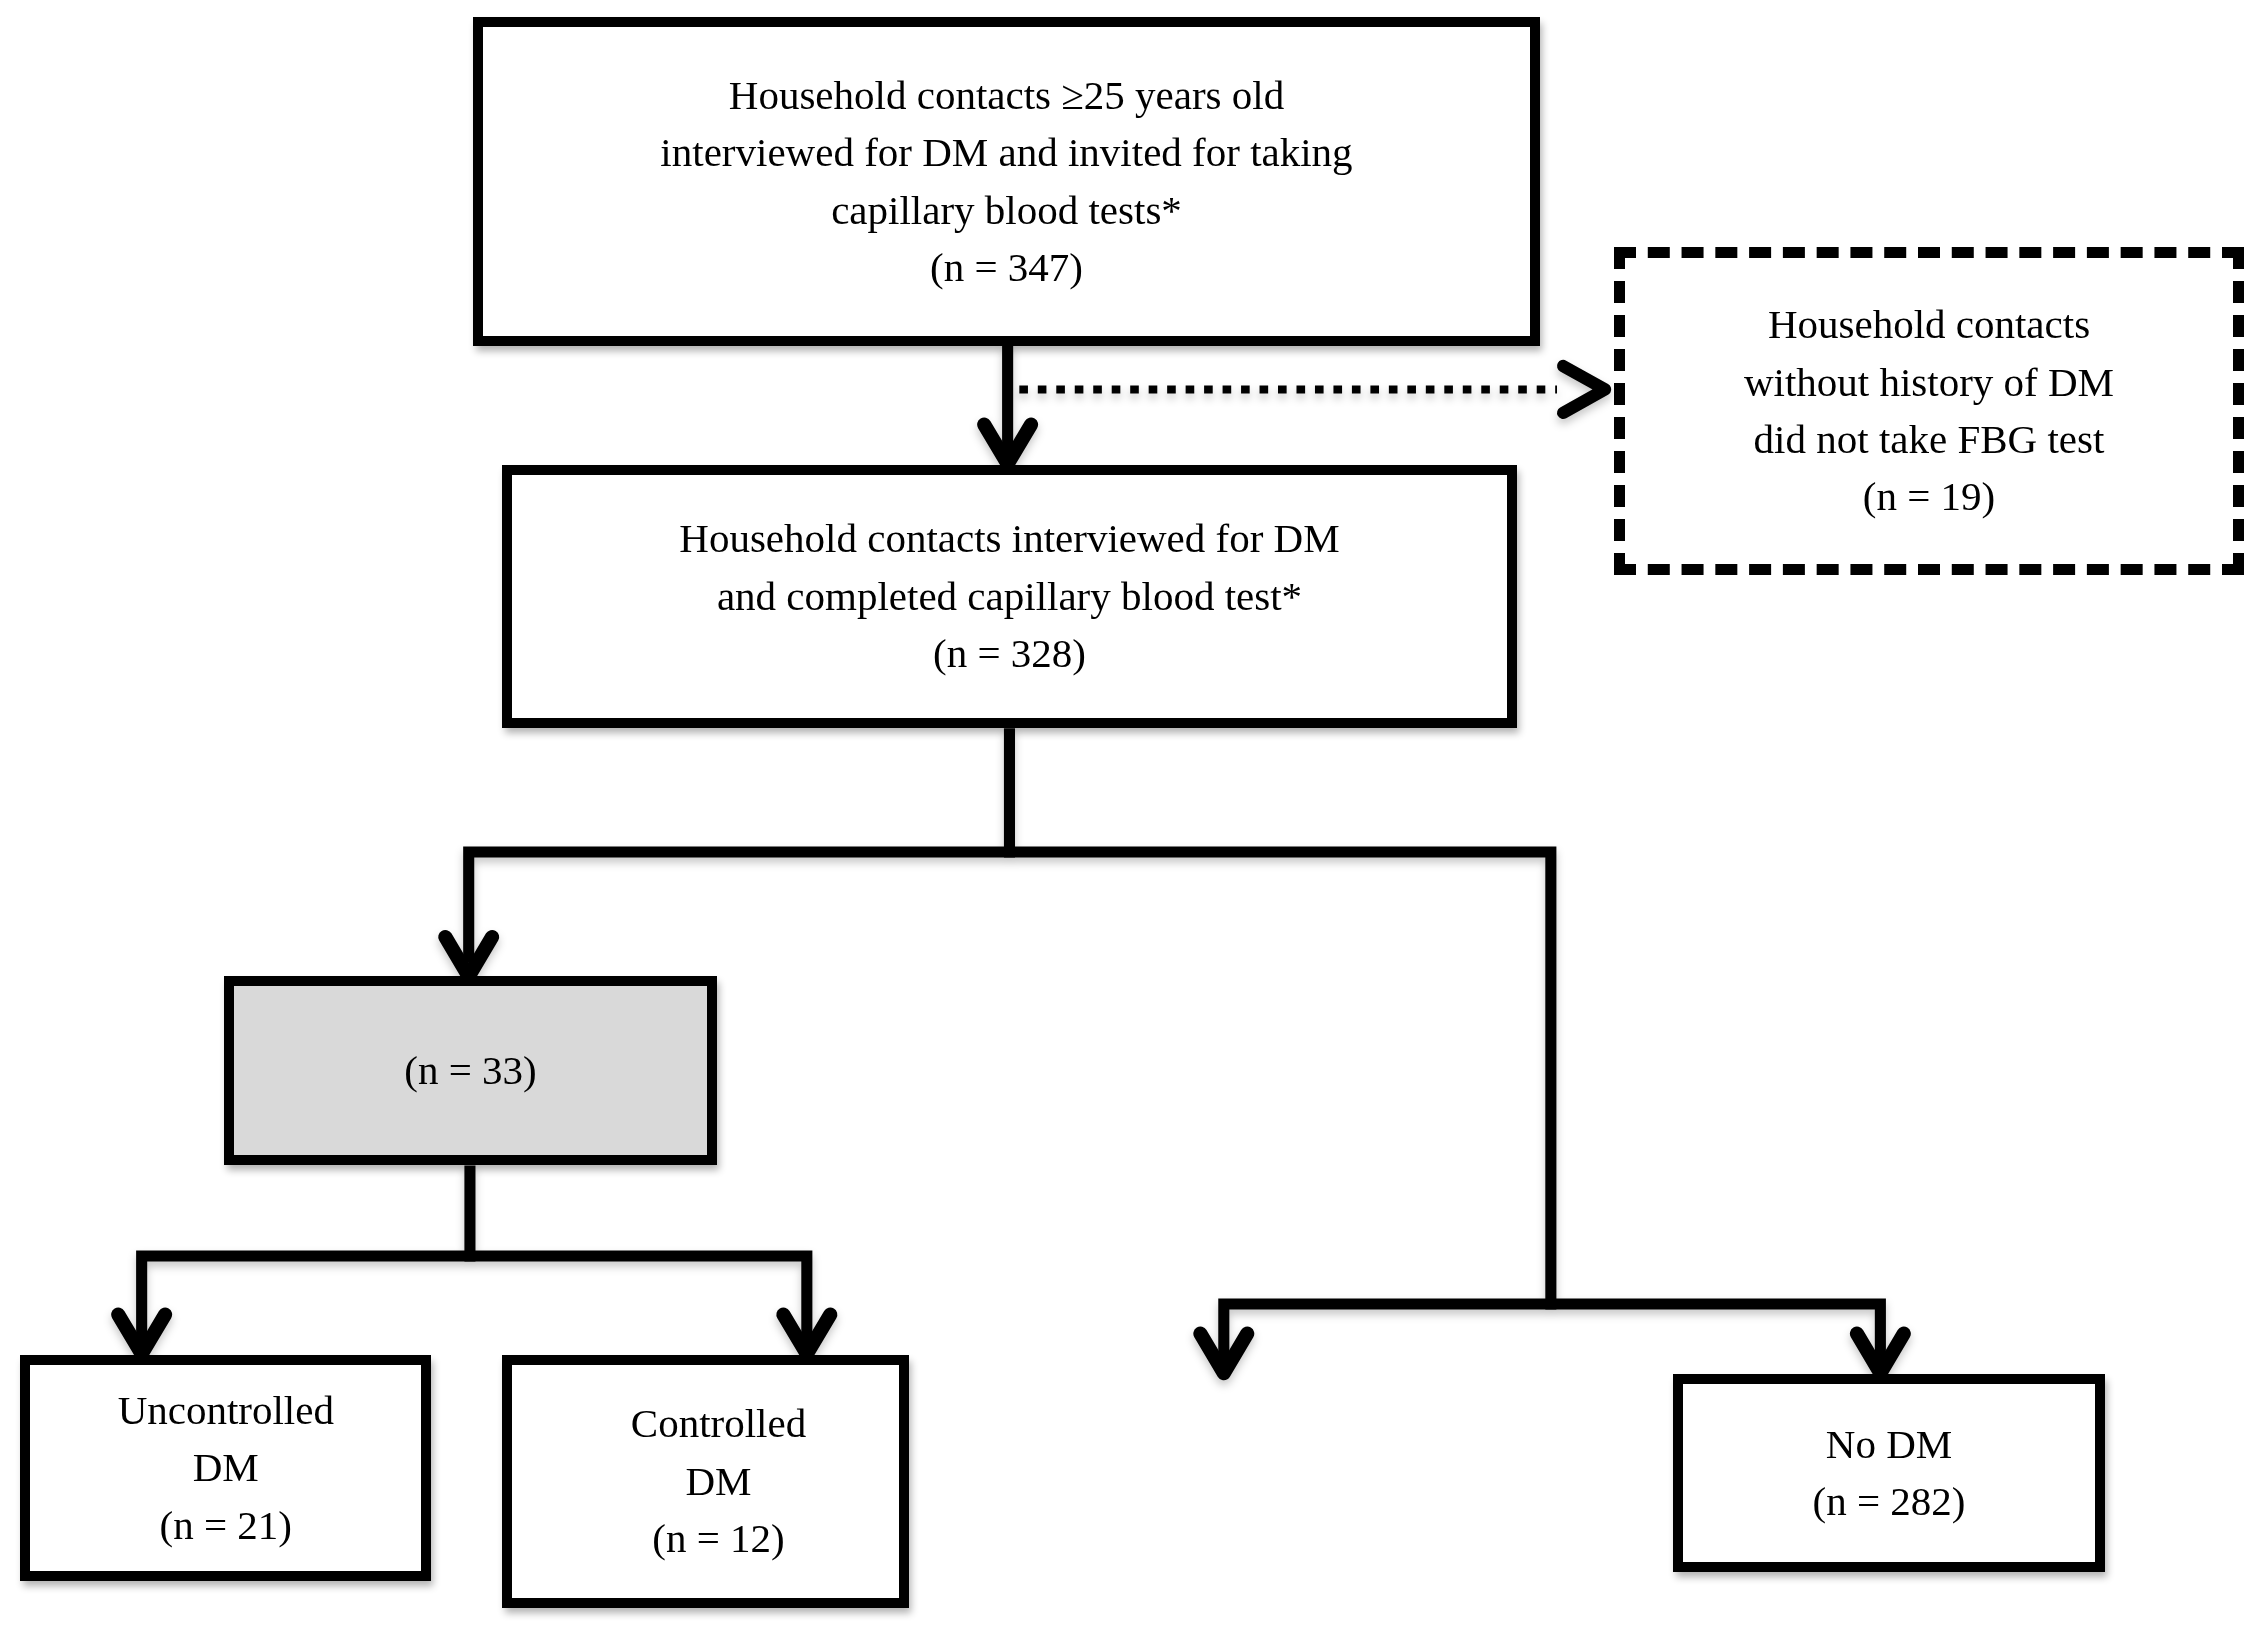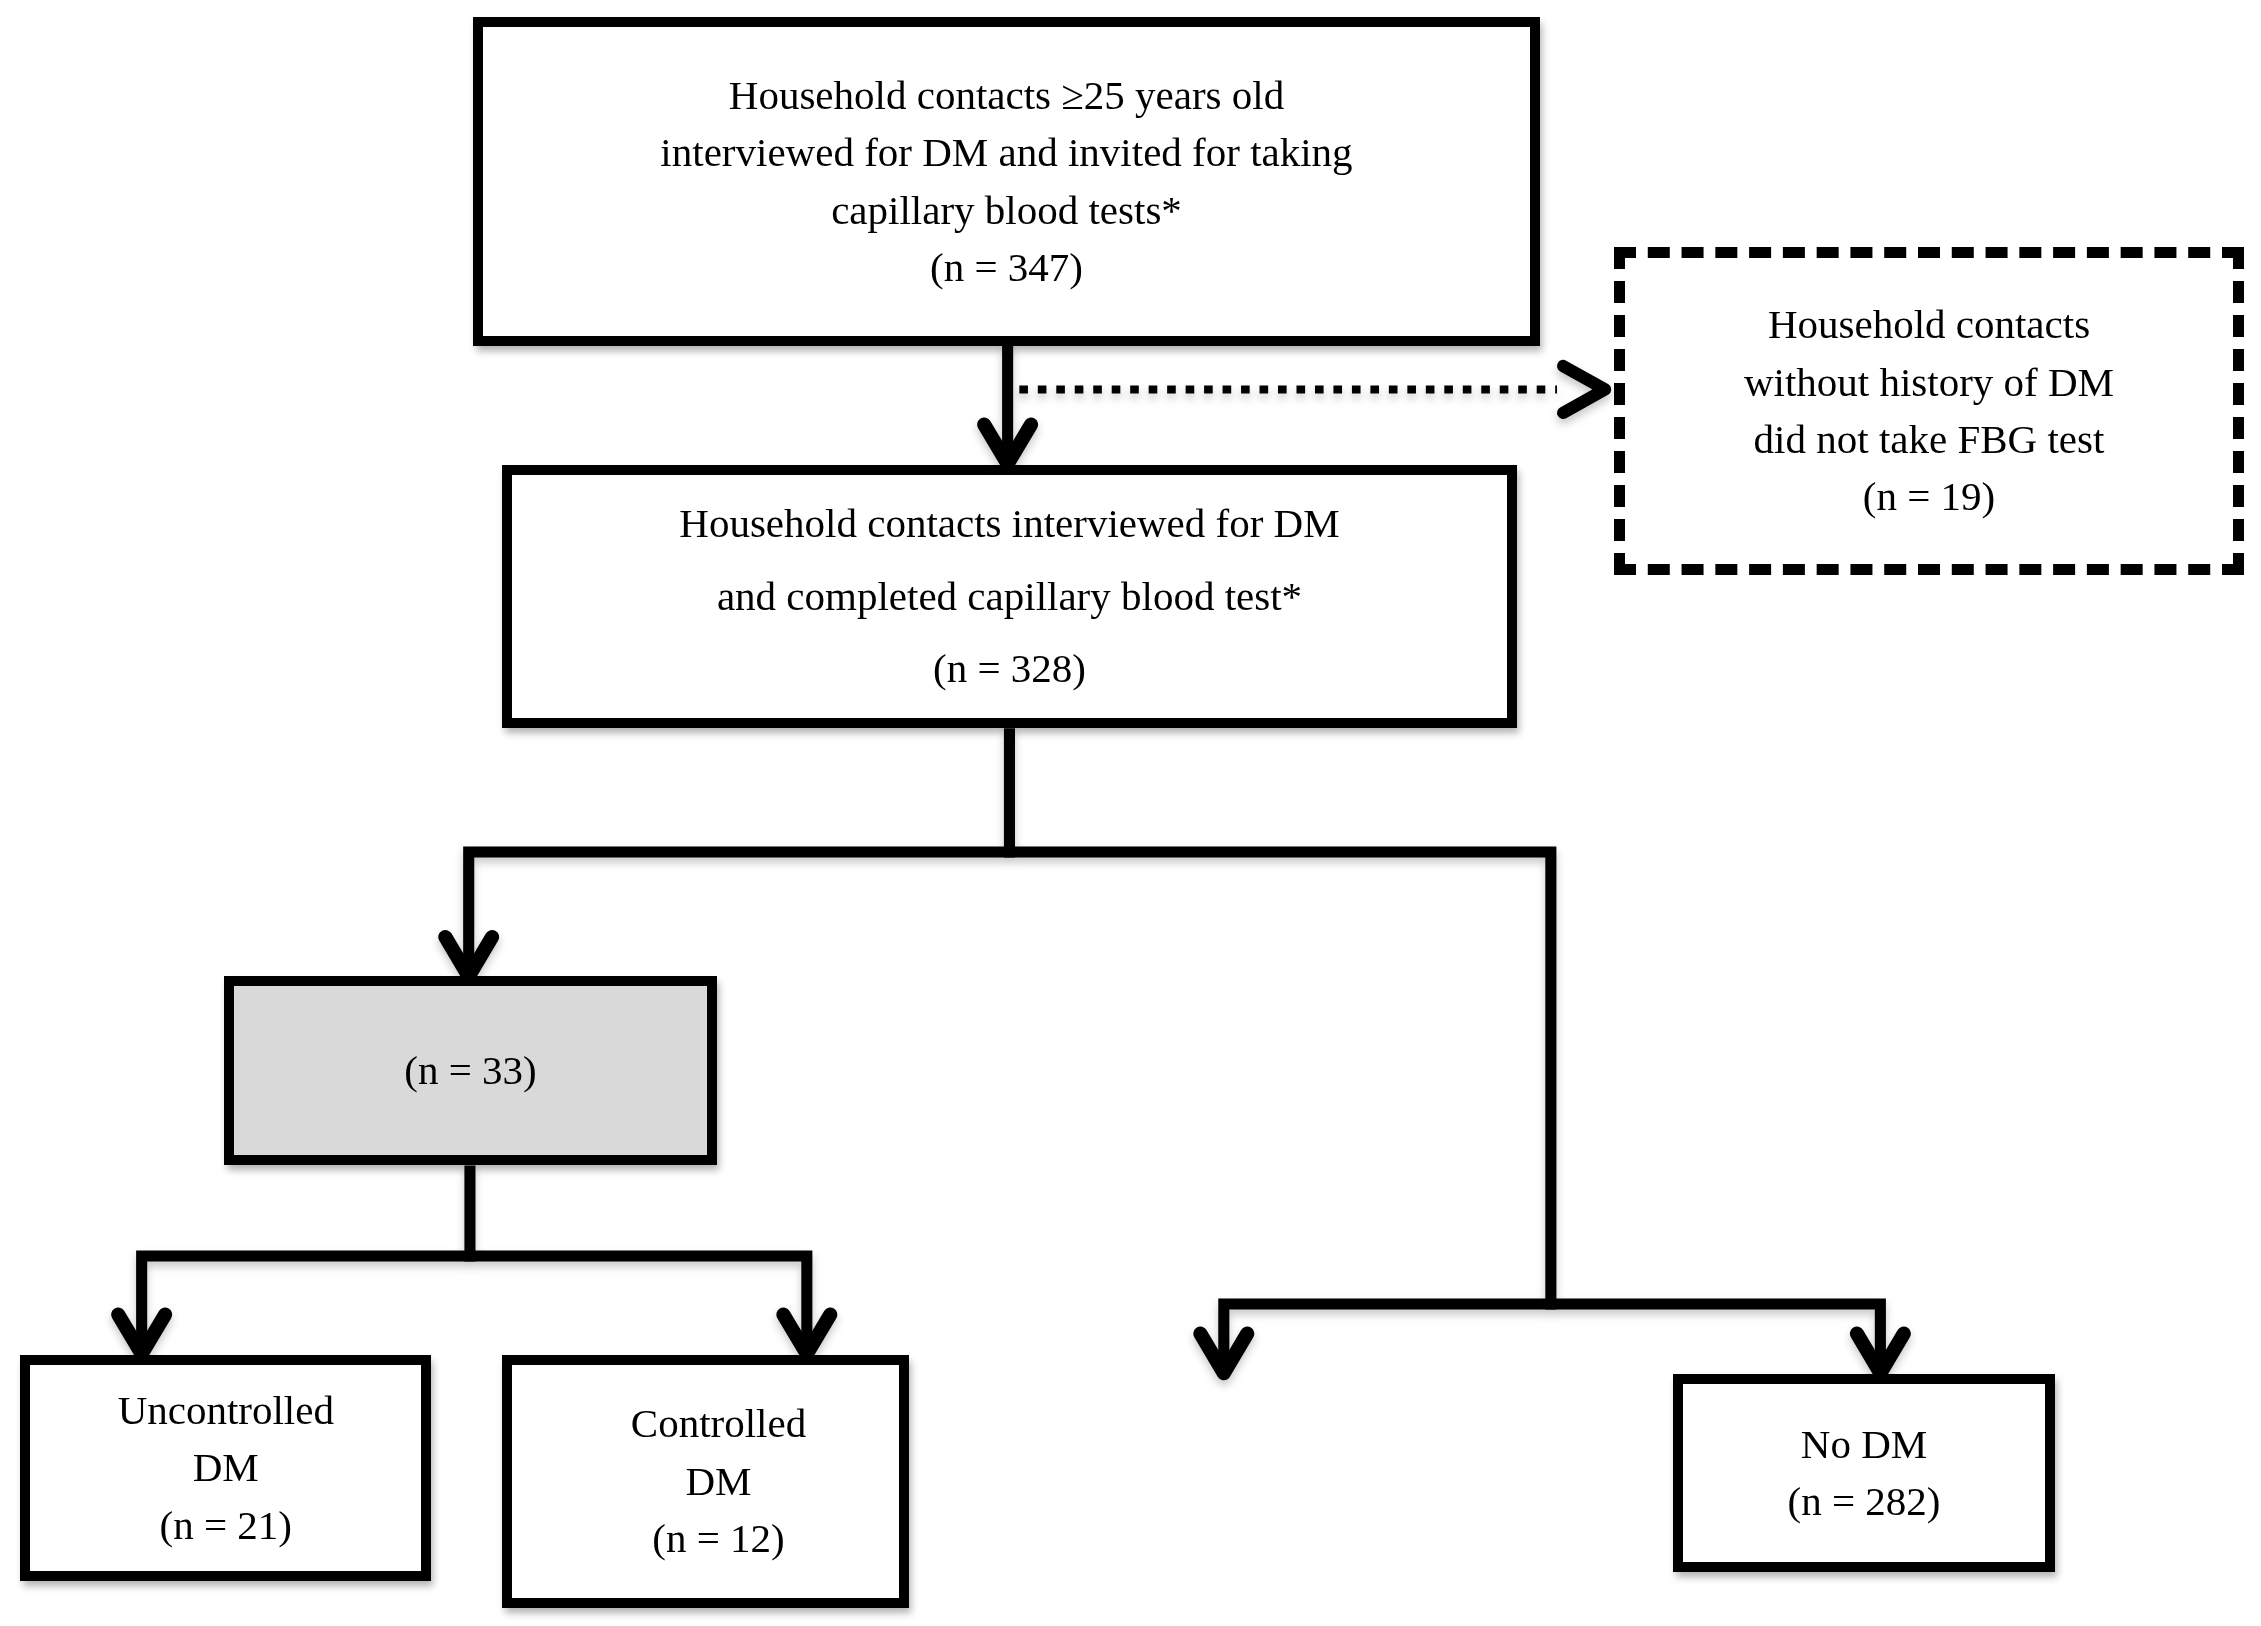--- a/index.html
+++ b/index.html
@@ -34,26 +34,26 @@
   }
   .box span{display:block;white-space:nowrap;}
   .box.gray{background:var(--highlight);}
   .box.dashed{
     border:11px dashed var(--stroke);
     box-shadow:none;
   }
   
   #b-top        {left:473px;  top:17px;   width:1067px; height:329px;}
   #b-excluded   {left:1614px; top:247px;  width:630px; height:328px;}
-  #b-completed  {left:502px;  top:465px;  width:1015px; height:263px;gap:15px;}
+  #b-completed  {left:502px;  top:465px;  width:1015px; height:263px;}
   #b-known      {left:224px;  top:976px; width:493px;  height:189px;}
   #b-uncontrolled{left:20.3px;  top:1355px; width:411px;  height:226px;}
   #b-controlled {left:502px;  top:1355px; width:407px;  height:253px;padding-left:26px;}
   #b-newdm      {left:1016px; top:1374px; width:419px;  height:198px;}
-  #b-nodm       {left:1673px; top:1374px; width:382px;  height:198px;}
+  #b-nodm       {left:1673px; top:1374px; width:432px;  height:198px;}
 
   svg.connectors{
     position:absolute;left:0;top:0;width:2261px;height:1627px;
     pointer-events:none;
     filter:drop-shadow(0px 5.5px 4.3px rgba(0,0,0,0.22));
   }
   svg.connectors *{stroke:var(--stroke);fill:none;}
   .line   {stroke-width:18px;stroke-linejoin:miter;stroke-linecap:butt;}
   .dotted {stroke-width:13px;stroke-dasharray:14 16;stroke-linecap:butt;}
   .chev   {stroke-width:23px;stroke-linecap:round;stroke-linejoin:round;}

